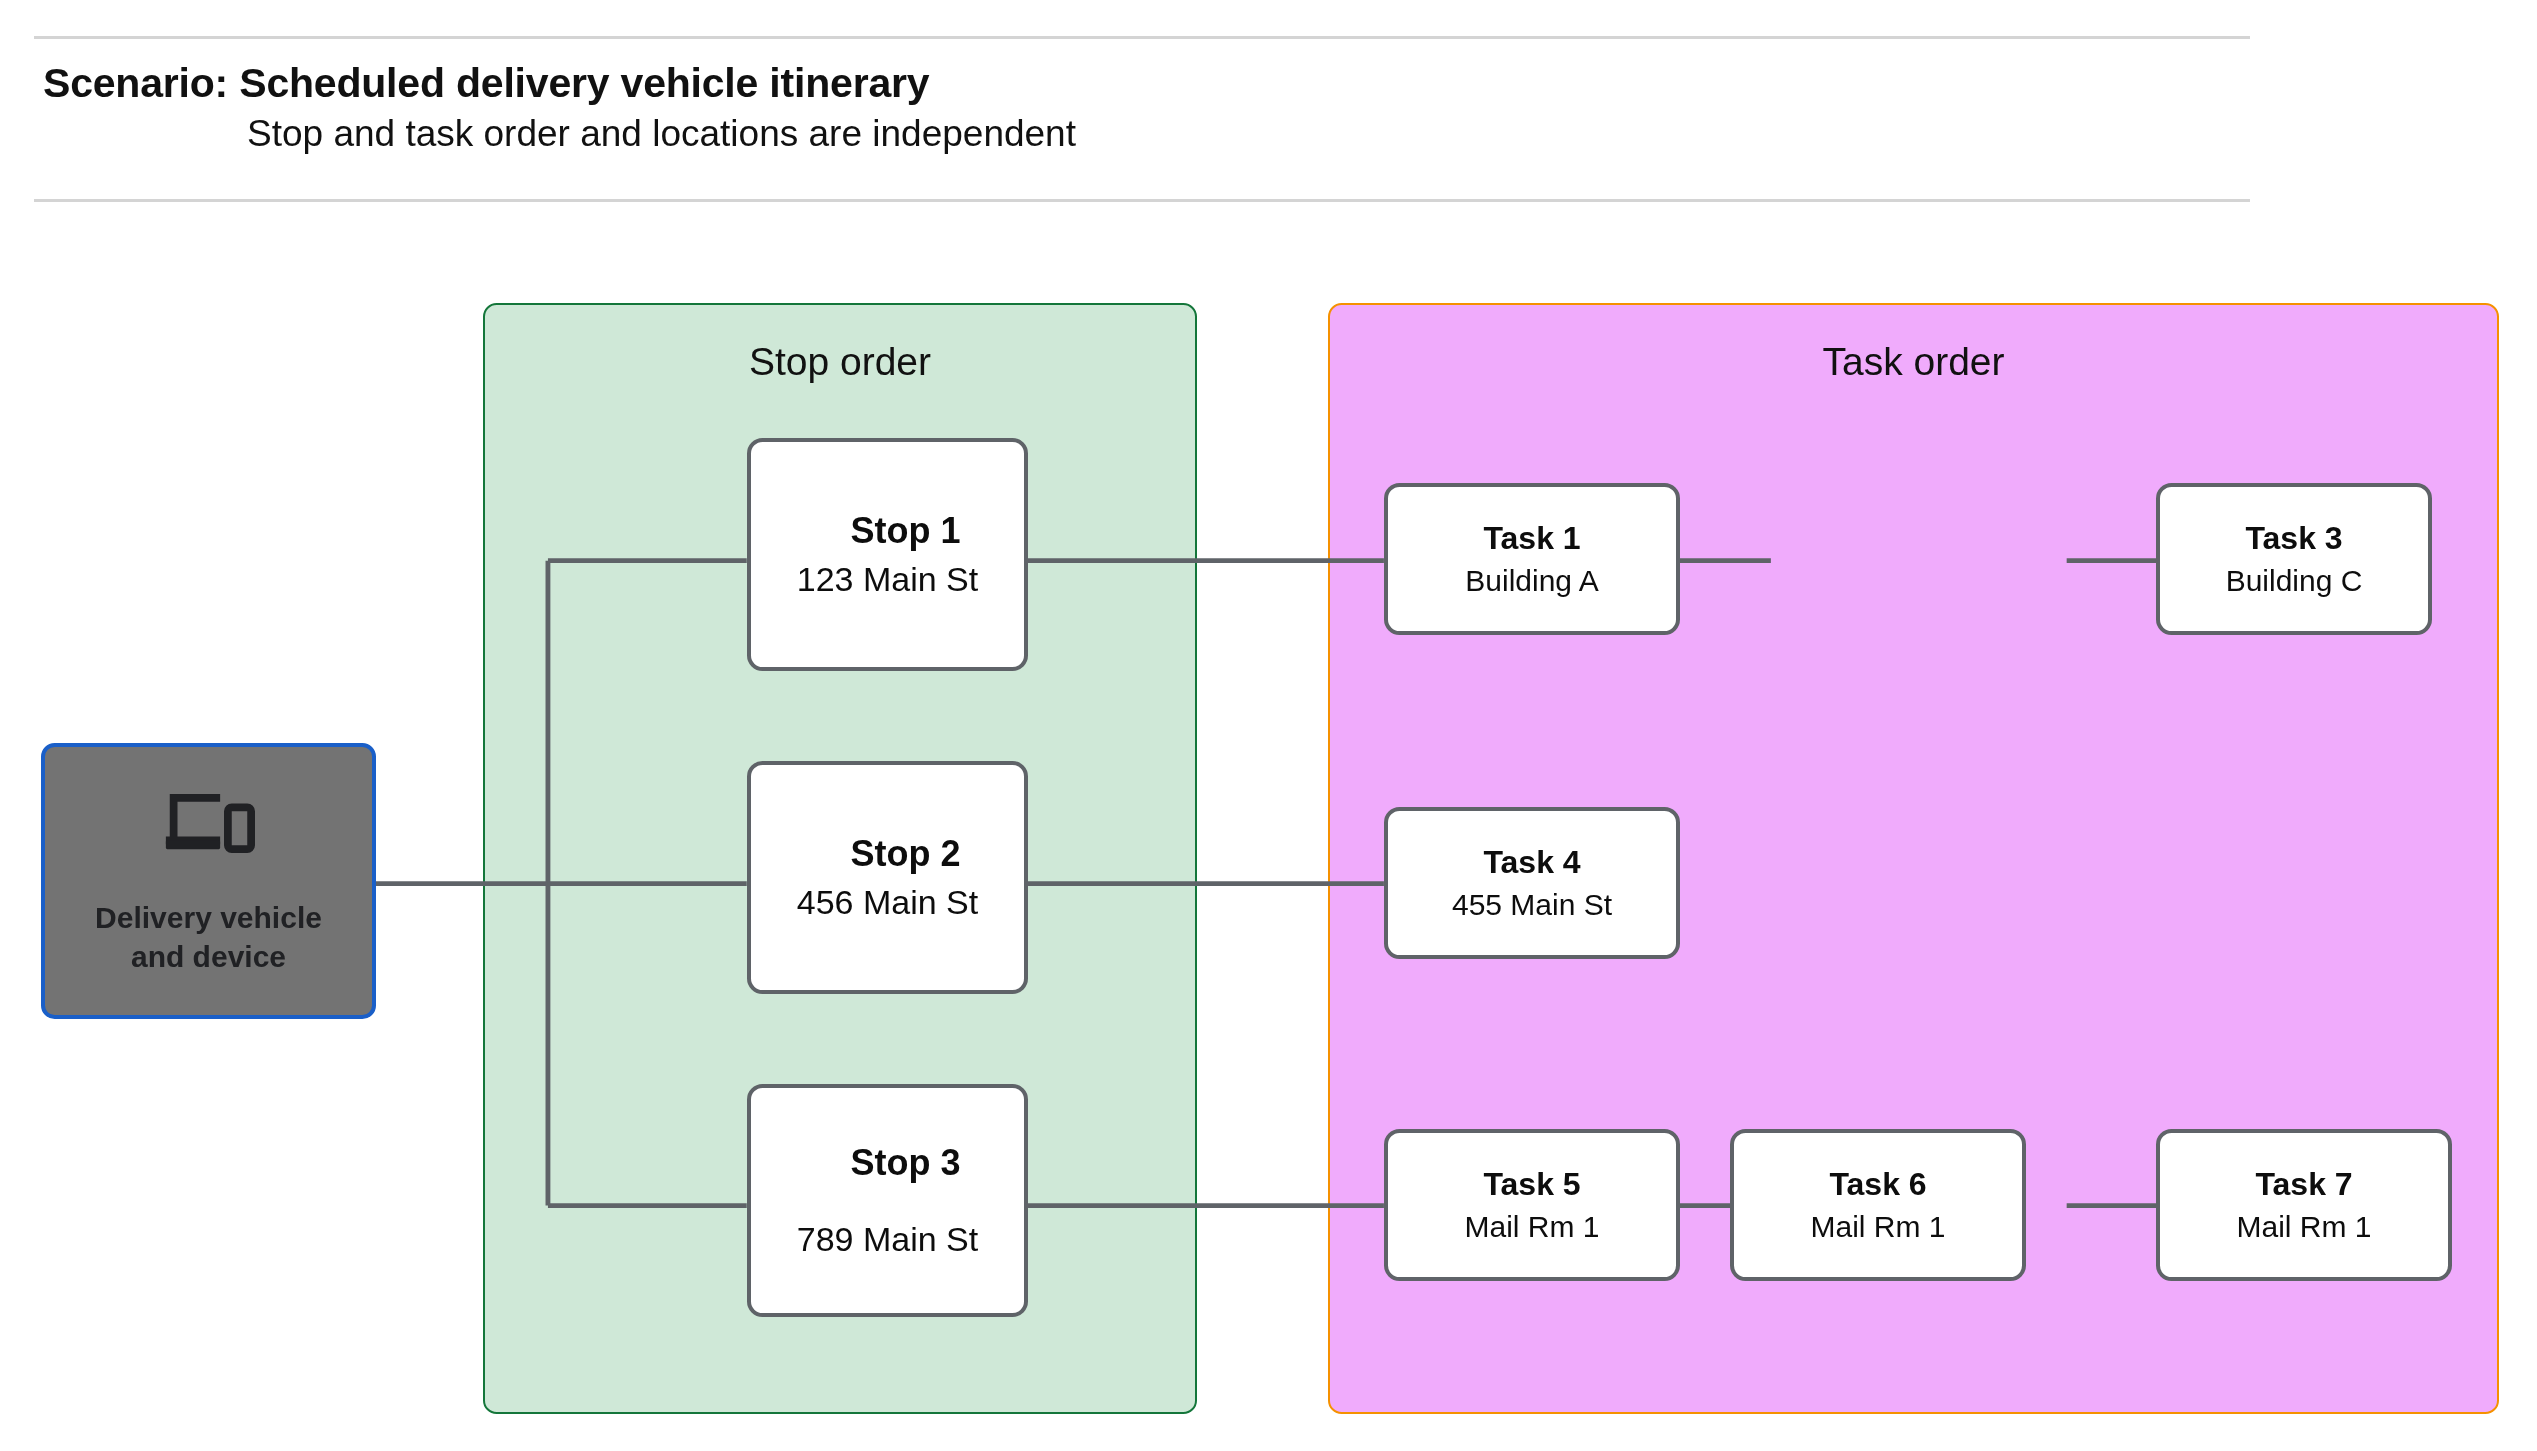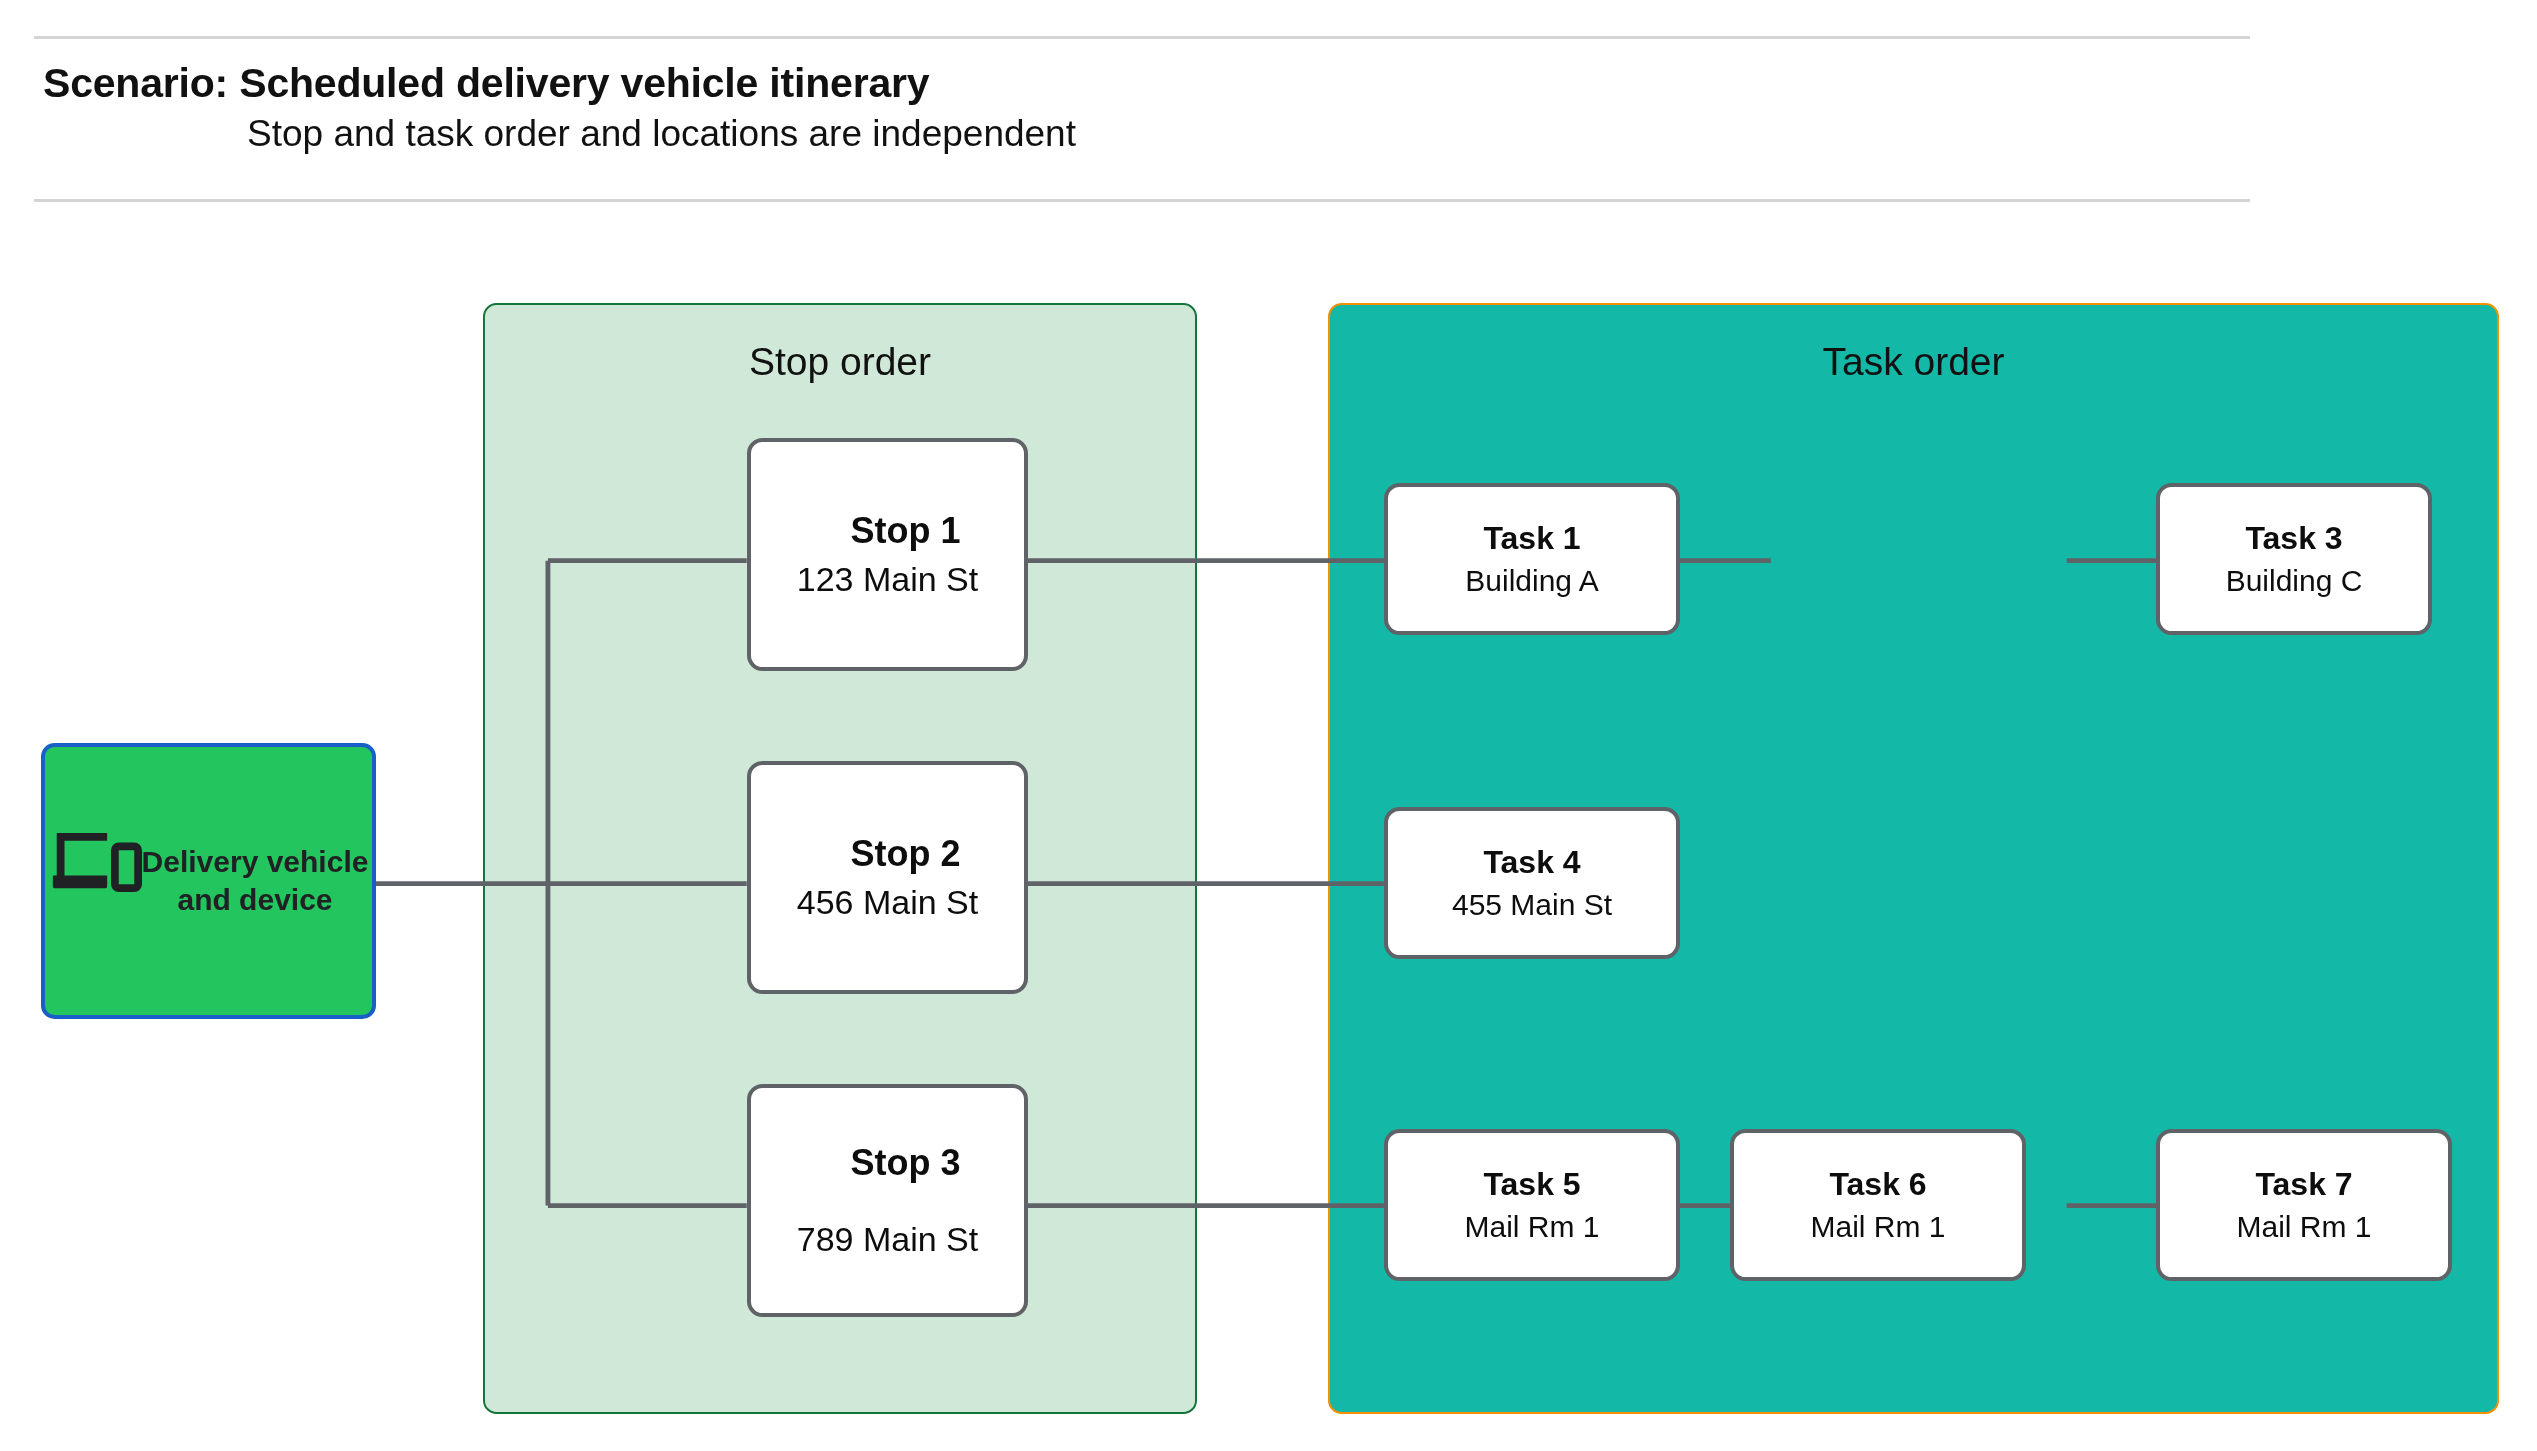--- a/index.html
+++ b/index.html
@@ -92,47 +92,47 @@
     width: 714px;
     height: 1111px;
     background: #cfe8d7;
     border: 2.9px solid #14763a;
   }
   #panel-task-order {
     left: 1328px;
     top: 303px;
     width: 1171px;
     height: 1111px;
-    background: #14b8a6;
+    background: #f0abfc;
     border: 2.9px solid #f59100;
   }
   .panel-title {
     position: absolute;
     left: 0;
     top: 35px;
     width: 100%;
     text-align: center;
     font-size: 39px;
     font-weight: 400;
     color: #111111;
   }
 
   
   #node-delivery-vehicle {
     position: absolute;
     left: 41px;
     top: 743px;
     width: 335px;
     height: 276px;
-    background: #22c55e;
+    background: #737373;
     border: 4.8px solid #1a5fc8;
     border-radius: 13.6px;
     box-sizing: border-box;
     display: flex;
-    flex-direction: row;
+    flex-direction: column;
     align-items: center;
     justify-content: center;
   }
   #devices-icon {
     width: 93px;
     height: 72px;
     margin-bottom: 41px;
     display: block;
   }
   #delivery-vehicle-label {

